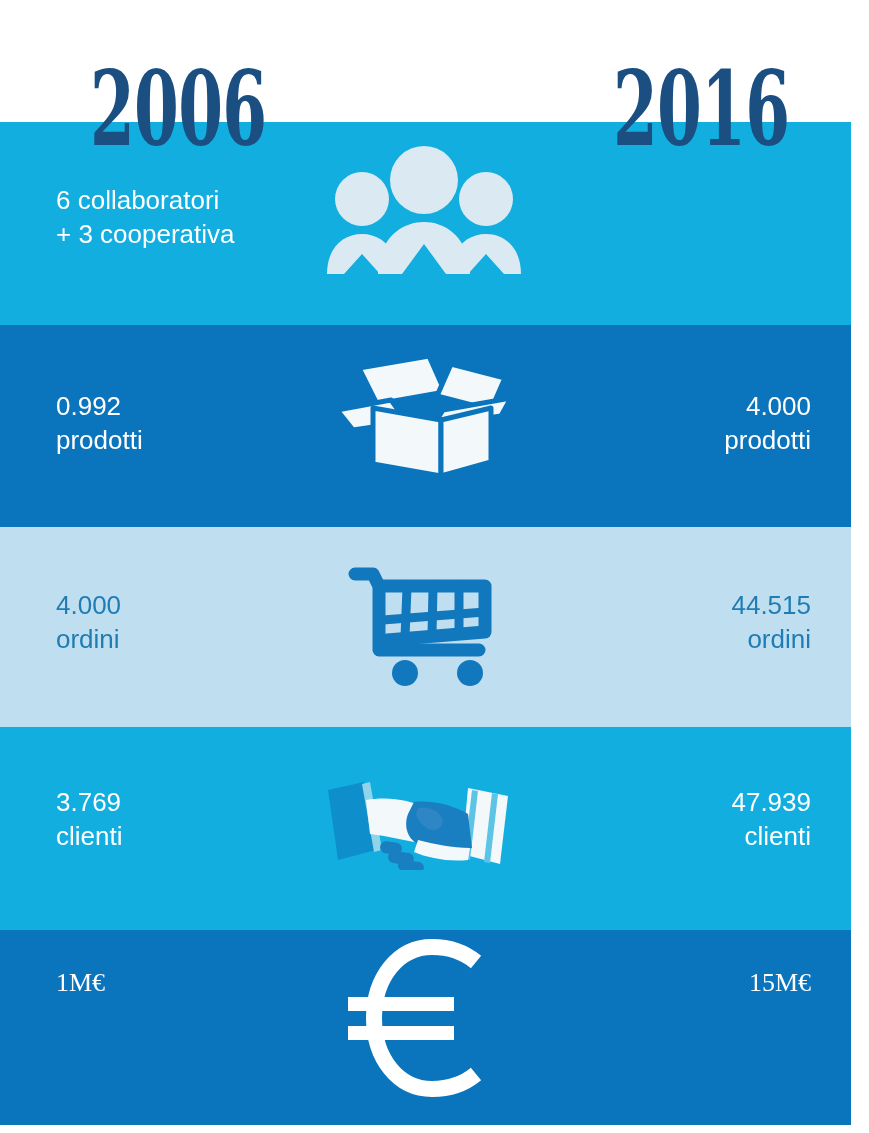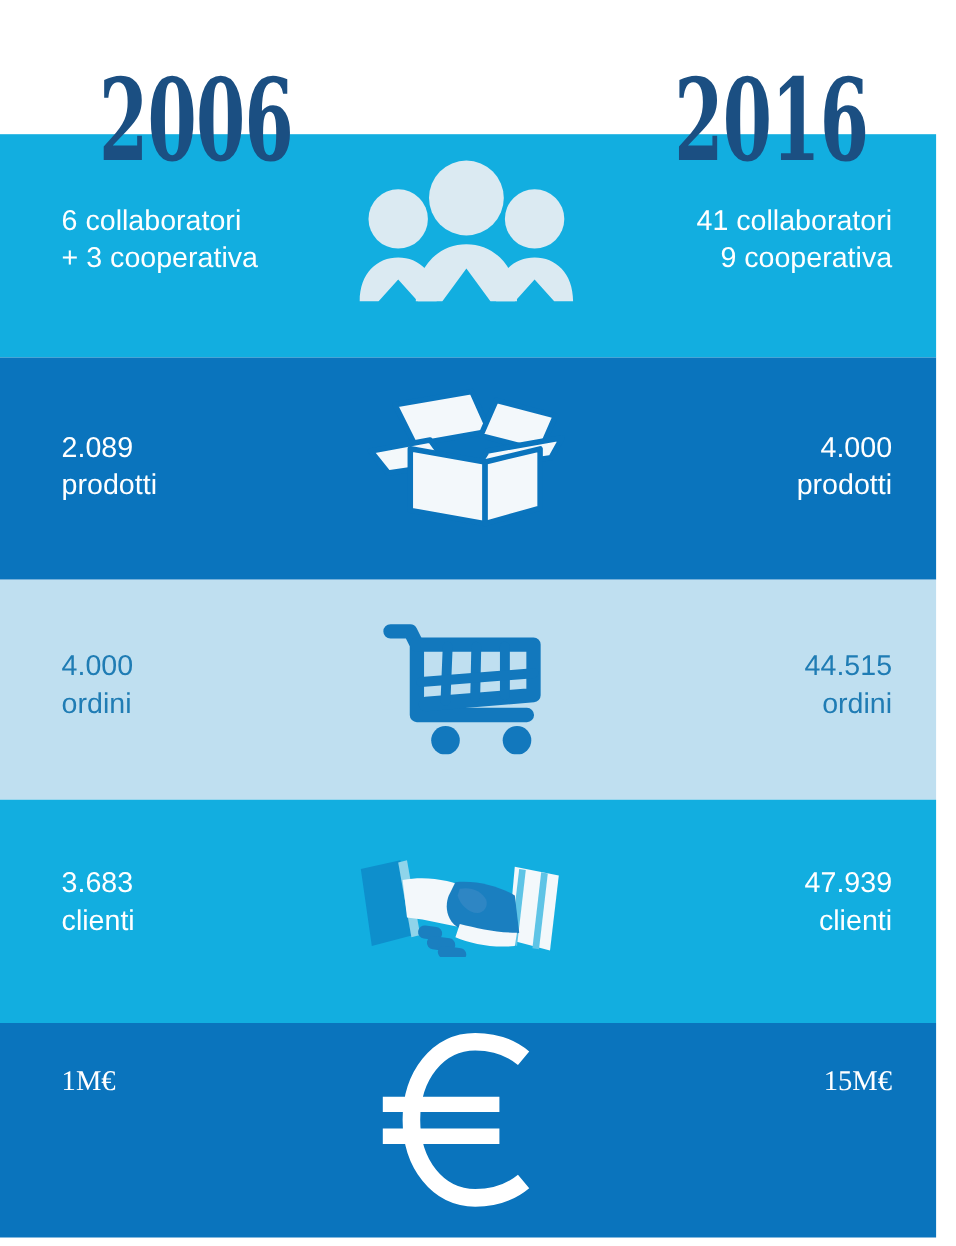--- a/index.html
+++ b/index.html
@@ -95,40 +95,38 @@
   <div class="band band-2"></div>
   <div class="band band-3"></div>
   <div class="band band-4"></div>
   <div class="band band-5"></div>
 
   <div class="year" id="year-2006">2006</div>
   <div class="year" id="year-2016">2016</div>
 
   <div class="label left lab-r1">6 collaboratori
 + 3 cooperativa</div>
-  <div class="label right lab-r1">41 collaboratori
-9 cooperativa</div>
 
   <div class="icon-wrap icon-people">
     <svg viewBox="0 0 200 130" xmlns="http://www.w3.org/2000/svg">
       <g fill="#dbeaf2">
 
         <circle cx="38" cy="55" r="27"></circle>
         <path d="M3 130 C3 104 19 90 38 90 C57 90 73 104 73 130 L56 130 L38 110 L20 130 Z"></path>
 
         <circle cx="162" cy="55" r="27"></circle>
         <path d="M127 130 C127 104 143 90 162 90 C181 90 197 104 197 130 L180 130 L162 110 L144 130 Z"></path>
 
         <circle cx="100" cy="36" r="34"></circle>
         <path d="M54 130 C54 99 74 78 100 78 C126 78 146 99 146 130 L122 130 L100 100 L78 130 Z"></path>
       </g>
     </svg>
   </div>
 
-  <div class="label left lab-r2">2.089
+  <div class="label left lab-r2">0.992
 prodotti</div>
   <div class="label right lab-r2">4.000
 prodotti</div>
 
   <div class="icon-wrap icon-box">
     <svg viewBox="0 0 185 128" xmlns="http://www.w3.org/2000/svg">
       <g fill="#f3f8fb" stroke="#0a74bd" stroke-width="5" stroke-linejoin="round">
 
         <polygon points="26,16 96,4 112,40 44,52"></polygon>
 
@@ -164,21 +162,21 @@
 
         <path d="M38 62 L140 54" stroke-width="9"></path>
       </g>
       <g fill="#1278bd">
         <circle cx="60" cy="115" r="13"></circle>
         <circle cx="125" cy="115" r="13"></circle>
       </g>
     </svg>
   </div>
 
-  <div class="label left lab-r4">3.683
+  <div class="label left lab-r4">3.769
 clienti</div>
   <div class="label right lab-r4">47.939
 clienti</div>
 
   <div class="icon-wrap icon-hands">
     <svg viewBox="0 0 196 92" xmlns="http://www.w3.org/2000/svg">
 
       <polygon points="6,12 42,4 54,72 16,82" fill="#0e8fcc"></polygon>
       <polygon points="40,6 48,4 60,72 52,74" fill="#8fd4ea"></polygon>
 

